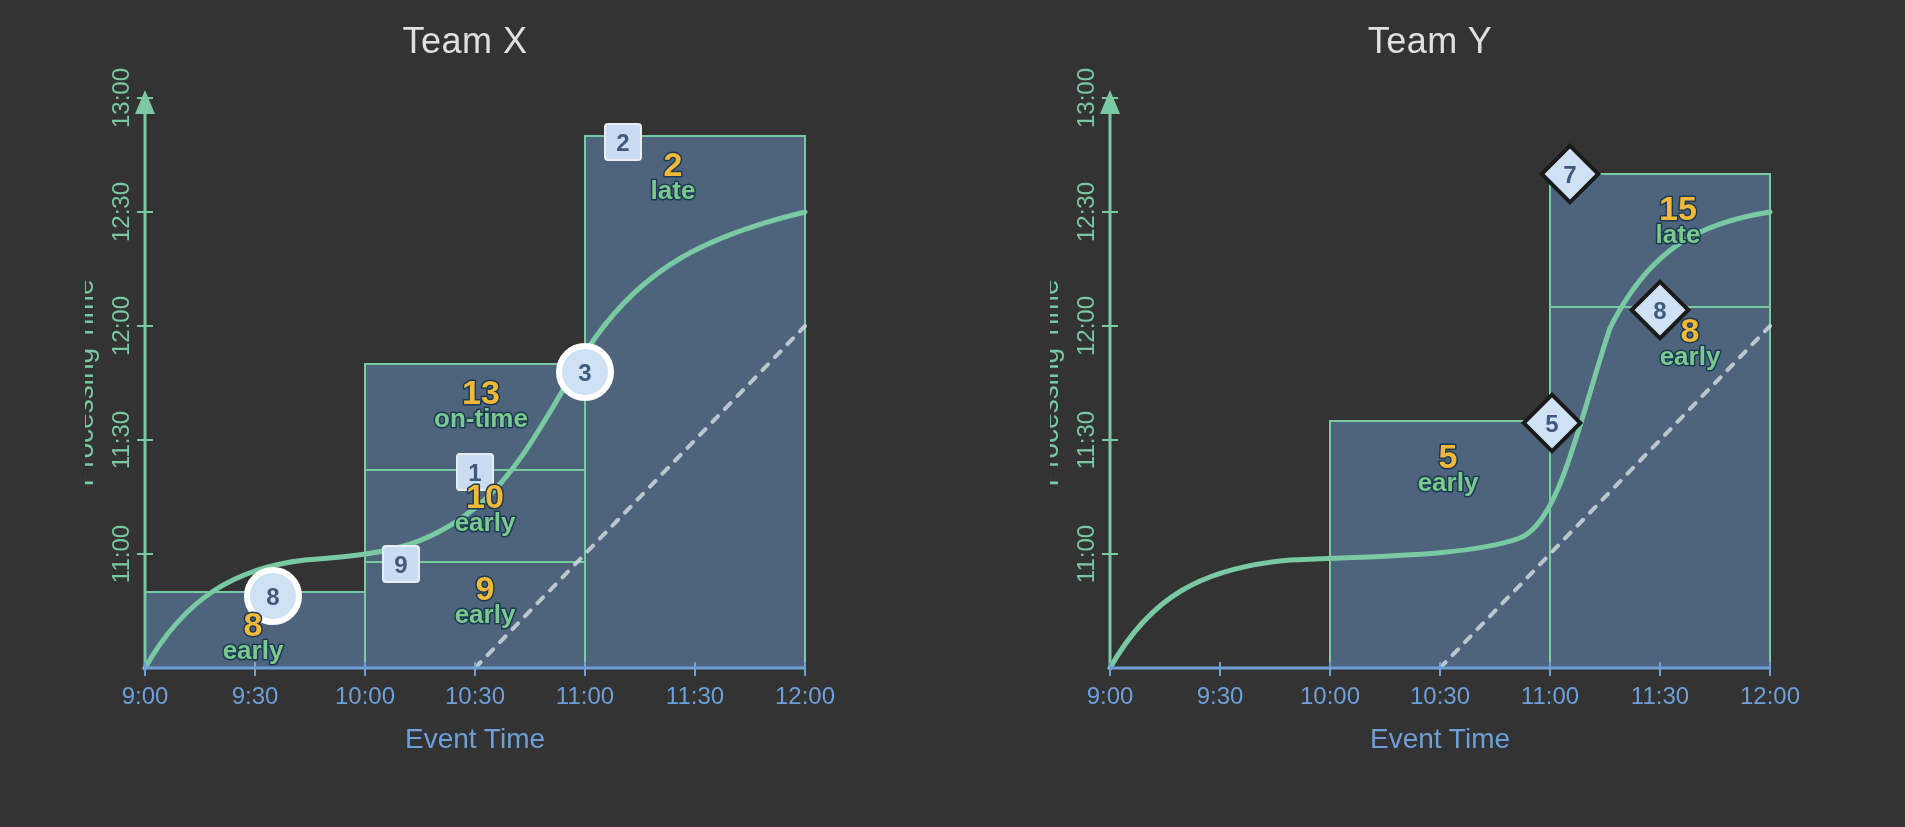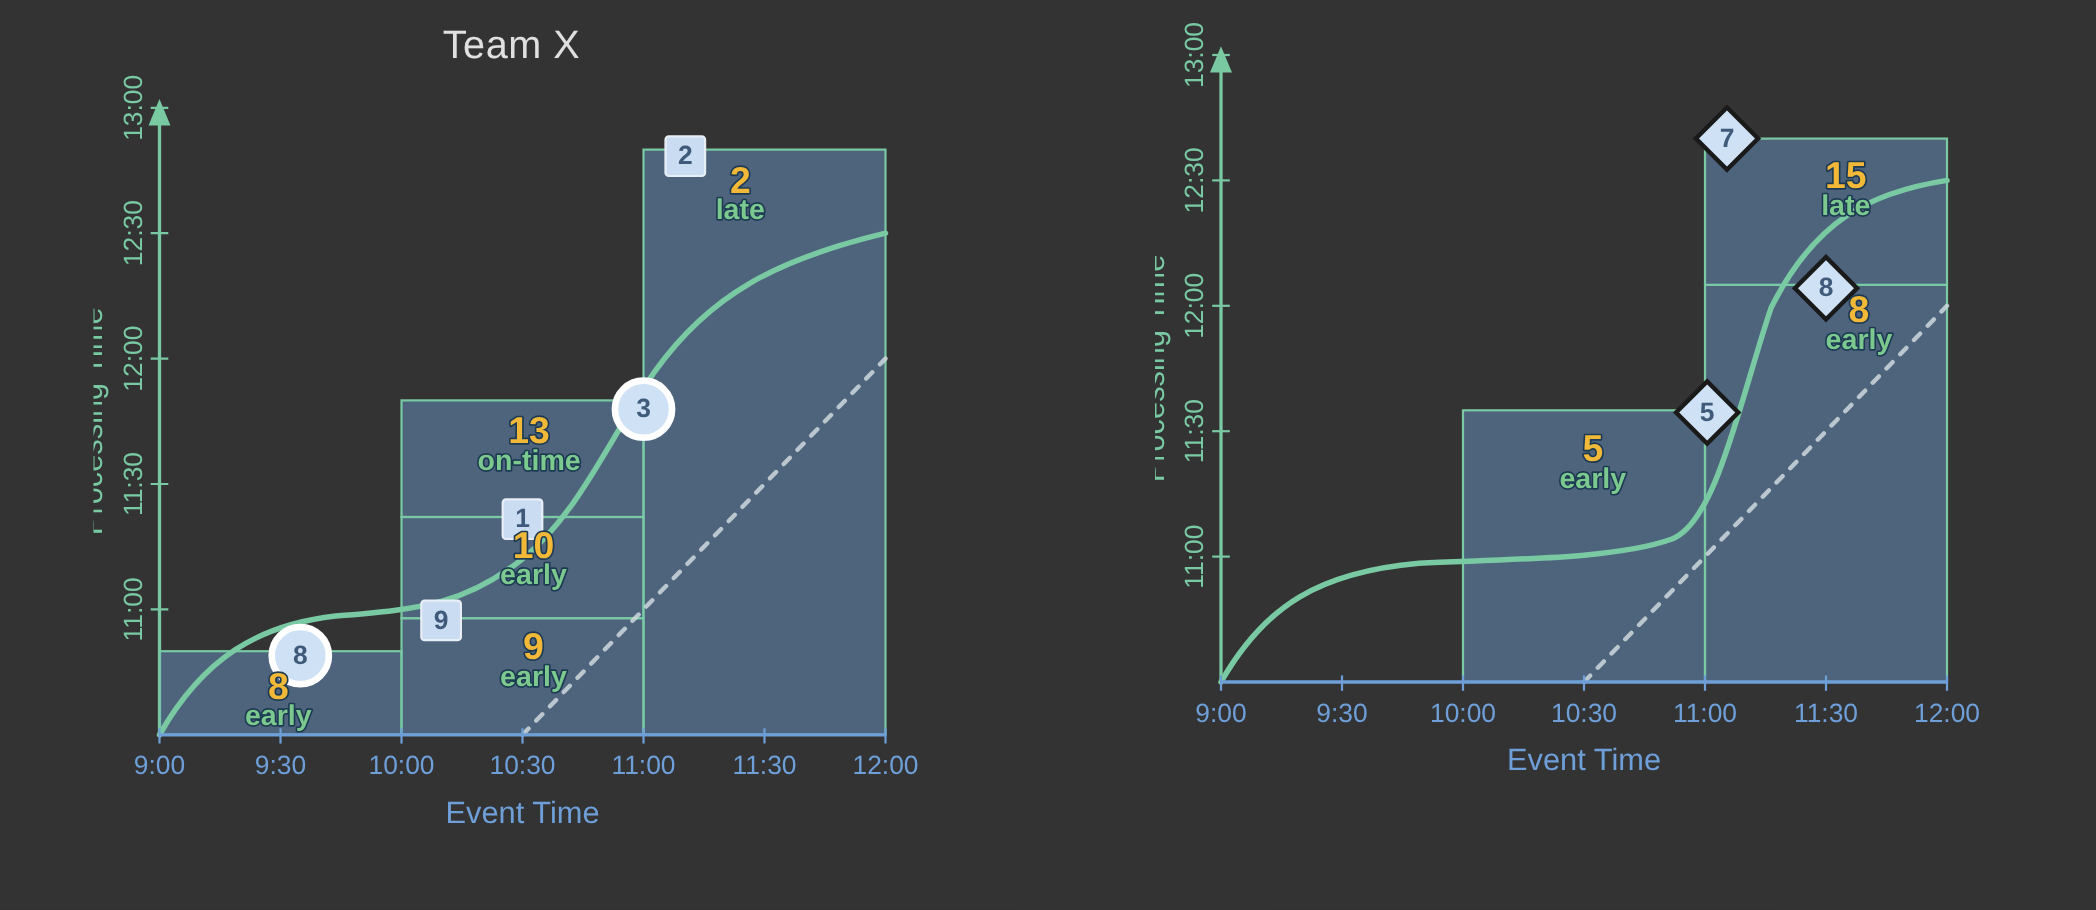--- a/index.html
+++ b/index.html
@@ -224,20 +224,21 @@
         <text class="x-tick-label" x="390" y="636" text-anchor="middle">10:30</text>
         <text class="x-tick-label" x="500" y="636" text-anchor="middle">11:00</text>
         <text class="x-tick-label" x="610" y="636" text-anchor="middle">11:30</text>
         <text class="x-tick-label" x="720" y="636" text-anchor="middle">12:00</text>
         <text class="x-axis-label" x="390" y="680" text-anchor="middle">Event Time</text>
       </svg>
     </div>
   </div>
 
   <div class="panel panel-right">
+    <div class="title">Team Y</div>
     <div class="chart">
       <svg class="plot" width="760" height="720" viewBox="0 0 760 720">
 
         <line class="axis-line" x1="60" y1="600" x2="60" y2="40"></line>
         <polygon class="arrow-head-y" points="60,22 50,46 70,46"></polygon>
         <g>
           <line class="y-tick" x1="52" y1="486" x2="68" y2="486"></line>
           <line class="y-tick" x1="52" y1="372" x2="68" y2="372"></line>
           <line class="y-tick" x1="52" y1="258" x2="68" y2="258"></line>
           <line class="y-tick" x1="52" y1="144" x2="68" y2="144"></line>

